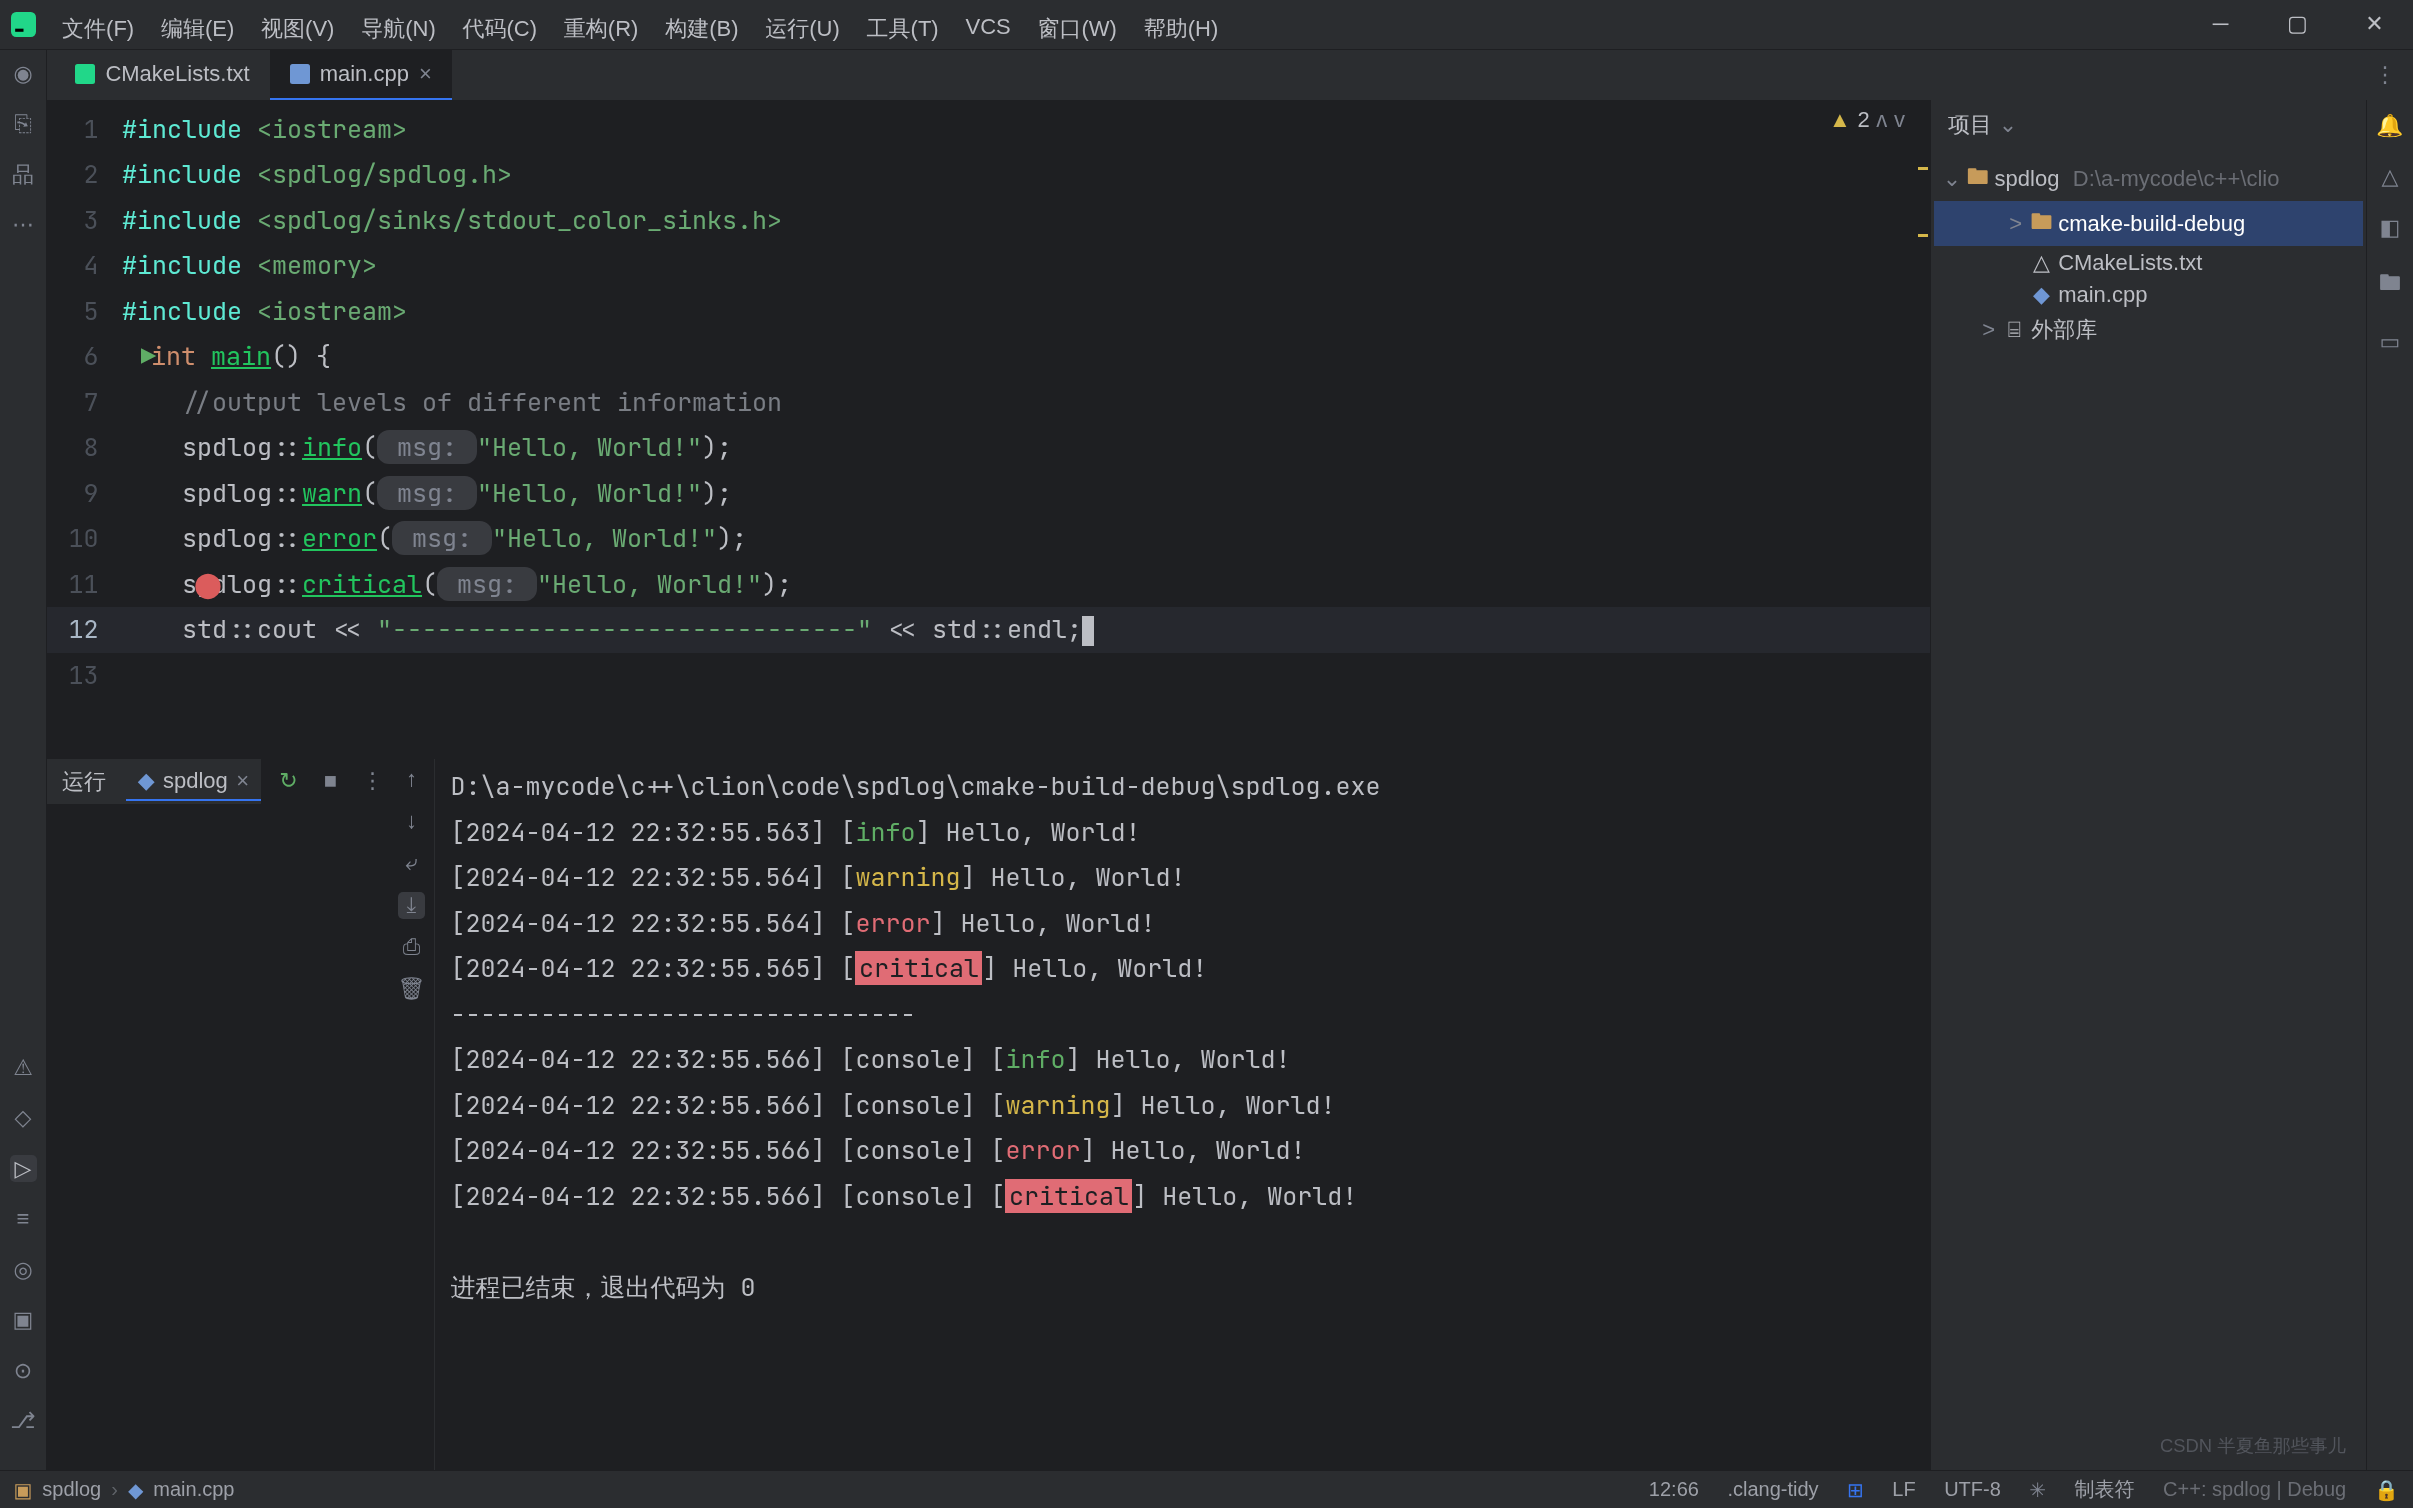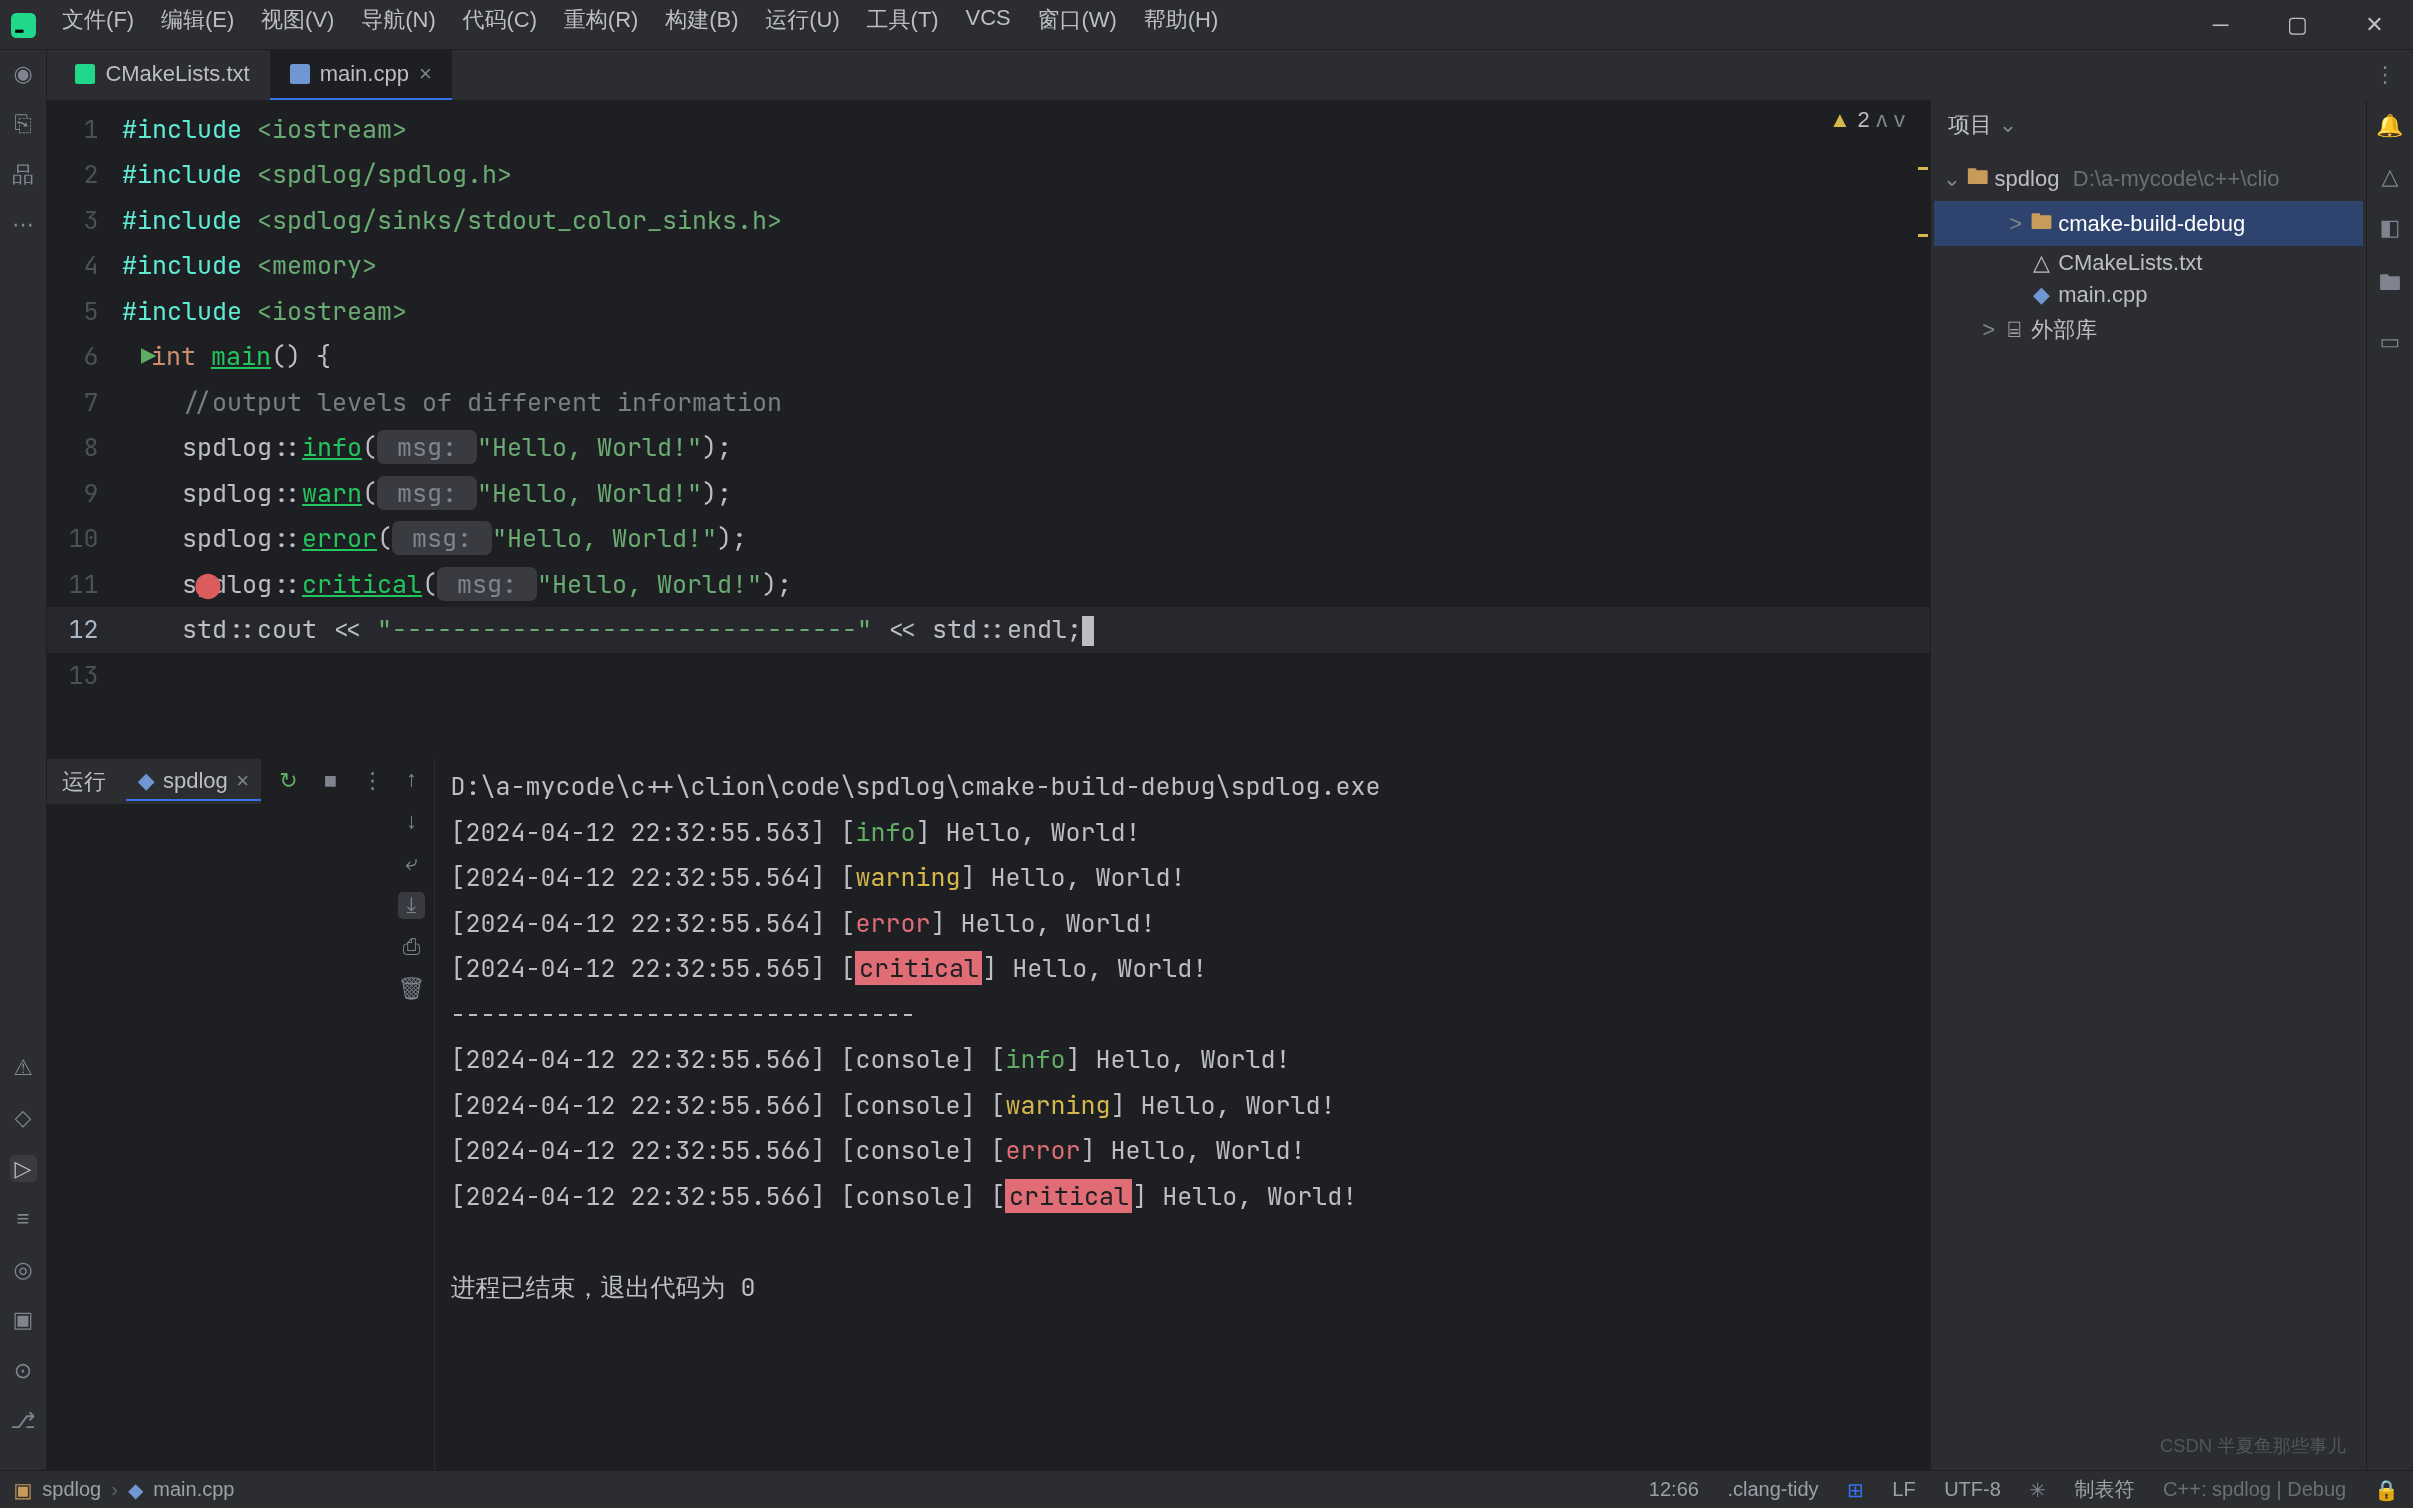--- a/index.html
+++ b/index.html
@@ -8,21 +8,21 @@
   background: #1e1f22;
   color: #bcbec4;
   font-family: "Segoe UI", sans-serif;
   font-size: 22px;
   overflow: hidden;
   transform-origin: top left;
 }
 .titlebar {
   height: 50px;
   display: flex;
-  align-items: flex-start;
+  align-items: flex-end;
   background: #2b2d30;
   border-bottom: 0.8px solid #1e1f22;
 }
 .titlebar .logo {
   width: 47px; height: 50px;
   display: flex; align-items: center; justify-content: center;
 }
 .menu { display: flex; gap: 10px; padding-left: 6.7px; }
 .menu span { padding: 5px 8.4px; cursor: pointer; color: #bcbec4; }
 .win-controls { margin-left: auto; display: flex; }
@@ -72,21 +72,21 @@
 .line.current .ln { color:#a9b7c6; }
 .run-gutter-icon { position:absolute; left:94px; color:#5fad65; }
 .bp { position:absolute; color:#db5c5c; }
 .cursor-block { display:inline-block; width:11.7px; height:30px; background:#bcbec4; vertical-align:middle; }
 .kw { color:#cf8e6d;margin-left:29px; }
 .pp { color:#5eead4; }
 .pp-path { color:#6aab73; }
 .str { color:#6aab73; }
 .name { color:#bcbec4; }
 .method { color:#22c55e;text-decoration:underline; }
-.param-hint { background:#393b40; color:#7f8490; border-radius:7px; padding:0 5px; }
+.param-hint { background:#393b40; color:#7f8490; border-radius:12px; padding:0 5px; }
 .punct { color:#bcbec4; }
 .comment { color:#7a7e85; }
 .minimap {
   position:absolute; right:0; top:0; width:15px; height:100%;
   background:transparent;
 }
 .minimap .mark { position:absolute; right:1.7px; width:10px; height:3.4px; background:#d5b74a; }
 .project-panel {
   width: 436px; background: #2b2d30;
   border-left: 0.8px solid #1e1f22;

